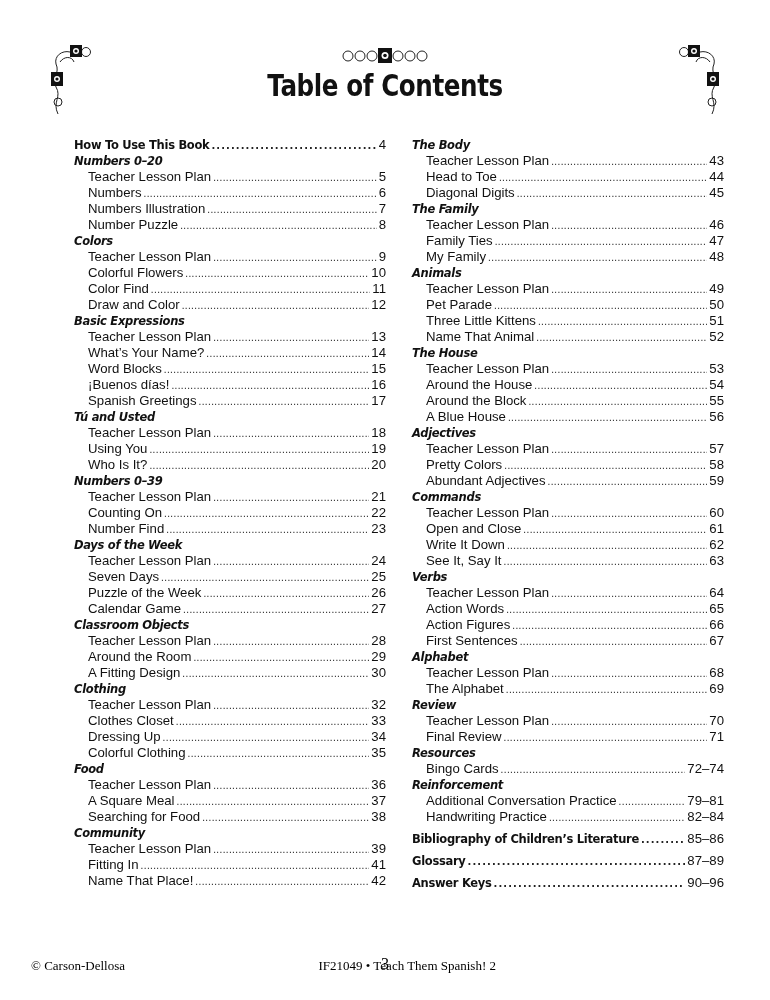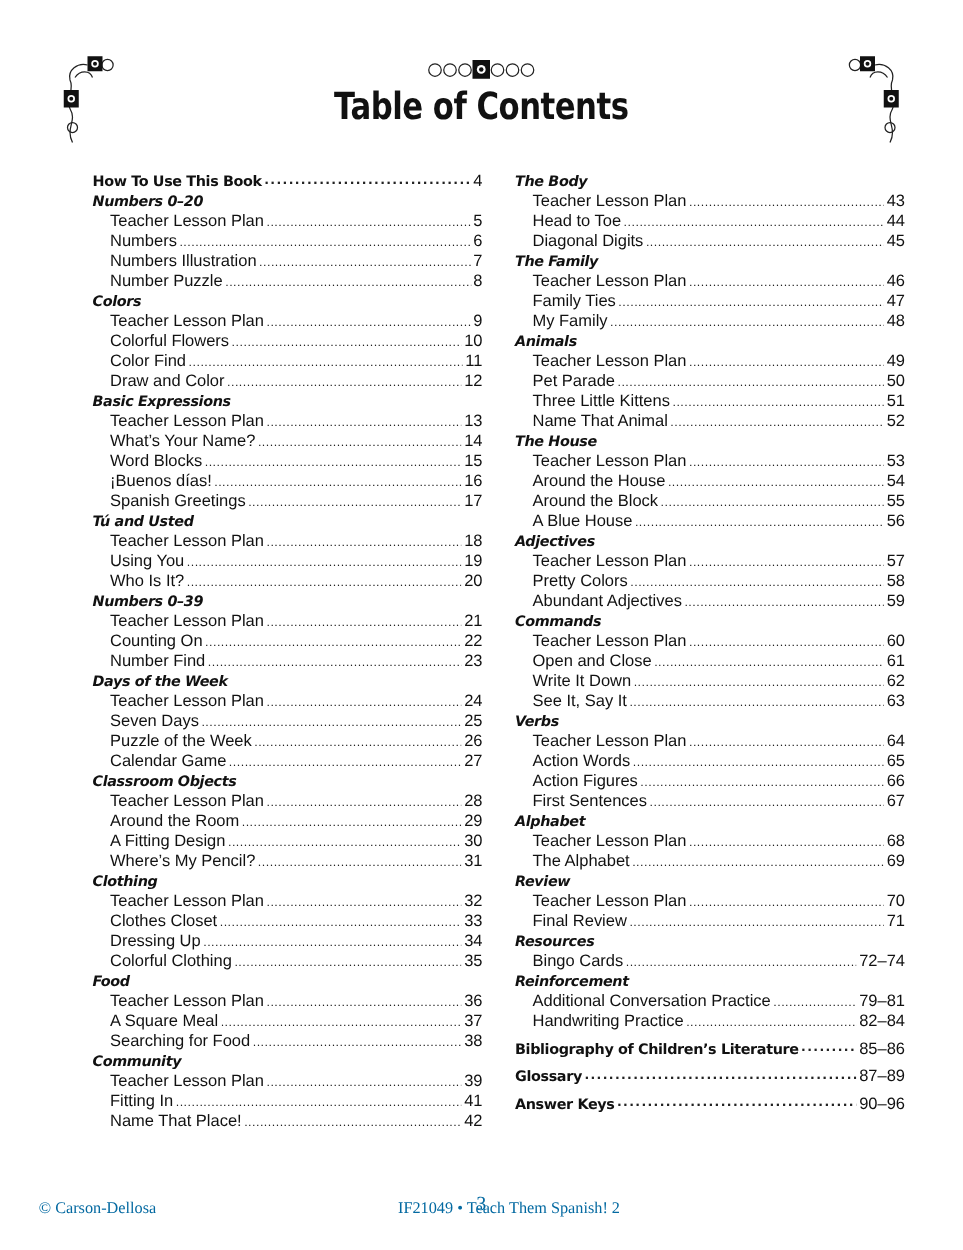--- a/index.html
+++ b/index.html
@@ -26,25 +26,25 @@
     font-size: 10px; letter-spacing: 1px;
   }
   .entry .leader::after { content: ". . . . . . . . . . . . . . . . . . . . . . . . . . . . . . . . . . . . . . . . . . . . . . . . . . . . . . . . . . . . . . . . . . . . . . . . . . . . . . . . . . . . . . . . . . . . . . ."; letter-spacing: -1.2px; }
   .entry .page { text-align: right; }
   .heading {
     height: 16px; line-height: 16px;
     font-family: "DejaVu Sans", sans-serif; font-weight: bold; font-size: 11.5px;
     letter-spacing: -0.3px;
     font-style: italic;
   }
-  .entry.top { font-family: "DejaVu Sans", sans-serif; font-weight: bold; font-size: 11.5px; letter-spacing: -0.3px; align-items: flex-end; }
+  .entry.top { font-family: "DejaVu Sans", sans-serif; font-weight: bold; font-size: 11.5px; letter-spacing: -0.3px; }
   .entry.top .page { font-family: "Liberation Sans", sans-serif; font-weight: normal; font-size: 13.2px; letter-spacing: 0; }
   .entry.top.spaced { margin-top: 6px; }
   .footer {
-    position: absolute; top: 958px; font-family: "Liberation Serif", serif; font-size: 13px; color: #0369a1;
+    position: absolute; top: 958px; font-family: "Liberation Serif", serif; font-size: 13px; color: #000000;
   }
   .footer-left { left: 31px; }
   .footer-center { left: 0; right: 0; text-align: center; font-size: 16px; top: 955px; }
   .footer-right2 { position: absolute; top: 958px; right: 274px; }
 </style>
 </head>
 <body>
 
 <svg class="ornament corner-tl" viewBox="0 0 42 74">
   <g fill="none" stroke="#222" stroke-width="1">
@@ -230,25 +230,20 @@
     <div class="entry sub">
       <span class="label">Around the Room</span>
       <span class="leader"></span>
       <span class="page">29</span>
     </div>
     <div class="entry sub">
       <span class="label">A Fitting Design</span>
       <span class="leader"></span>
       <span class="page">30</span>
     </div>
-    <div class="entry sub">
-      <span class="label">Where’s My Pencil?</span>
-      <span class="leader"></span>
-      <span class="page">31</span>
-    </div>
     <div class="heading">Clothing</div>
     <div class="entry sub">
       <span class="label">Teacher Lesson Plan</span>
       <span class="leader"></span>
       <span class="page">32</span>
     </div>
     <div class="entry sub">
       <span class="label">Clothes Closet</span>
       <span class="leader"></span>
       <span class="page">33</span>

